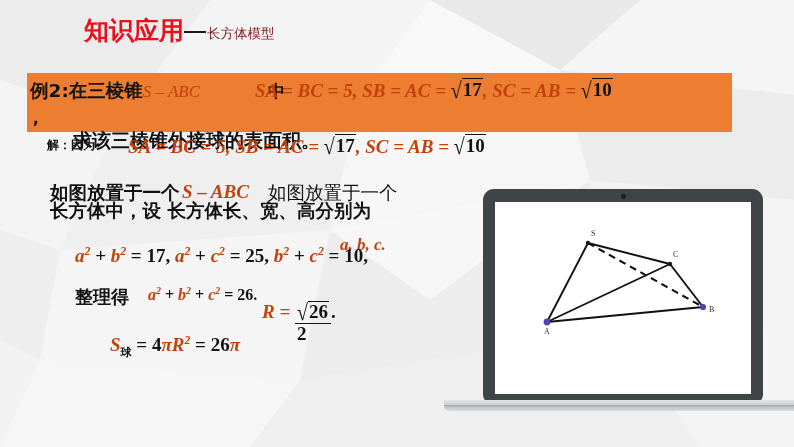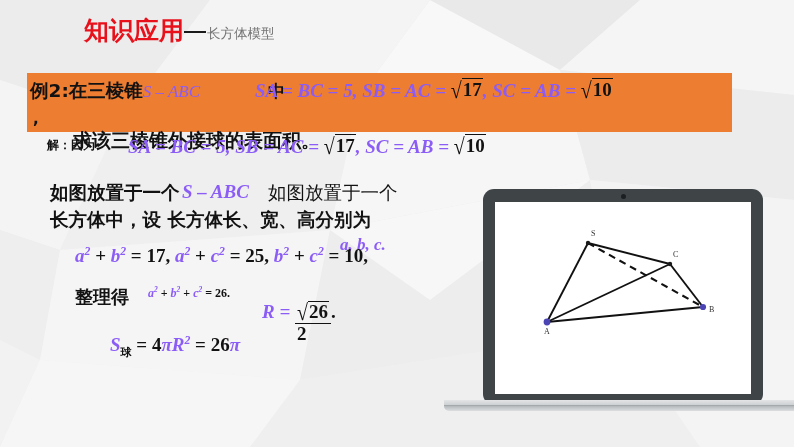--- a/index.html
+++ b/index.html
@@ -42,21 +42,21 @@
   #title-main {
     font-family: "DejaVu Sans", sans-serif;
     font-weight: bold;
     font-size: 25px;
     color: #e8111b;
     letter-spacing: 0px;
   }
   #title-sub {
     font-family: "DejaVu Sans", sans-serif;
     font-size: 13.5px;
-    color: #737373;
+    color: #7f1d1d;
     margin-left: 0px;
     position: relative;
     top: -1px;
   }
   #title-dash {
     display: inline-block;
     width: 22px;
     height: 2px;
     background: #1a1a1a;
     position: relative;
@@ -82,21 +82,21 @@
     font-weight: bold;
   }
 
   .cjk {
     font-family: "DejaVu Sans", sans-serif;
     color: #121212;
   }
   .math {
     font-family: "Liberation Serif", serif;
     font-style: italic;
-    color: #8b5cf6;
+    color: #c2410c;
   }
   .mathup {
     font-family: "Liberation Serif", serif;
     font-style: normal;
     color: #121212;
   }
   sup.ex {
     font-size: 0.62em;
     vertical-align: super;
     font-style: italic;
@@ -150,26 +150,26 @@
   #l-zhong    { left: 268px; top: 80px;  font-size: 17px;  font-weight: bold; }
   #l-given    { left: 255px; top: 79px;  font-size: 19px; }
   #l-comma    { left: 33px;  top: 110px; font-size: 15px; font-weight: bold; }
   #l-ask      { left: 28px;  top: 128px; font-size: 19px; margin-left: 45px; }
   #l-solve    { left: 47px;  top: 137px; font-size: 12px; font-weight: bold; }
   #l-solve2   { left: 128px; top: 135px; font-size: 19px; }
 
   #l-place    { left: 50px;  top: 180px; font-size: 18.5px; font-weight: bold; }
   #l-place-m  { left: 182px; top: 181px; font-size: 19px; }
   #l-place-r  { left: 268px; top: 180px; font-size: 18.5px; font-weight: normal; }
-  #l-place2   { left: 50px;  top: 207px; font-size: 18.5px; }
+  #l-place2   { left: 50px;  top: 198px; font-size: 18.5px; }
   #l-abc      { left: 340px; top: 211px; font-size: 17px; margin-top: 24px; }
 
   #l-eq1      { left: 75px;  top: 245px; font-size: 19px; }
   #l-zhengli  { left: 75px;  top: 285px; font-size: 18px; font-weight: bold; }
-  #l-eq2      { left: 148px; top: 285px; font-size: 12px; }
+  #l-eq2      { left: 148px; top: 285px; font-size: 16px; }
   #l-R        { left: 262px; top: 283px; font-size: 19px; }
   #l-sphere   { left: 110px; top: 334px; font-size: 19px; }
 
   
   #laptop {
     position: absolute;
     left: 483px;
     top: 189px;
     width: 280px;
     height: 232px;

